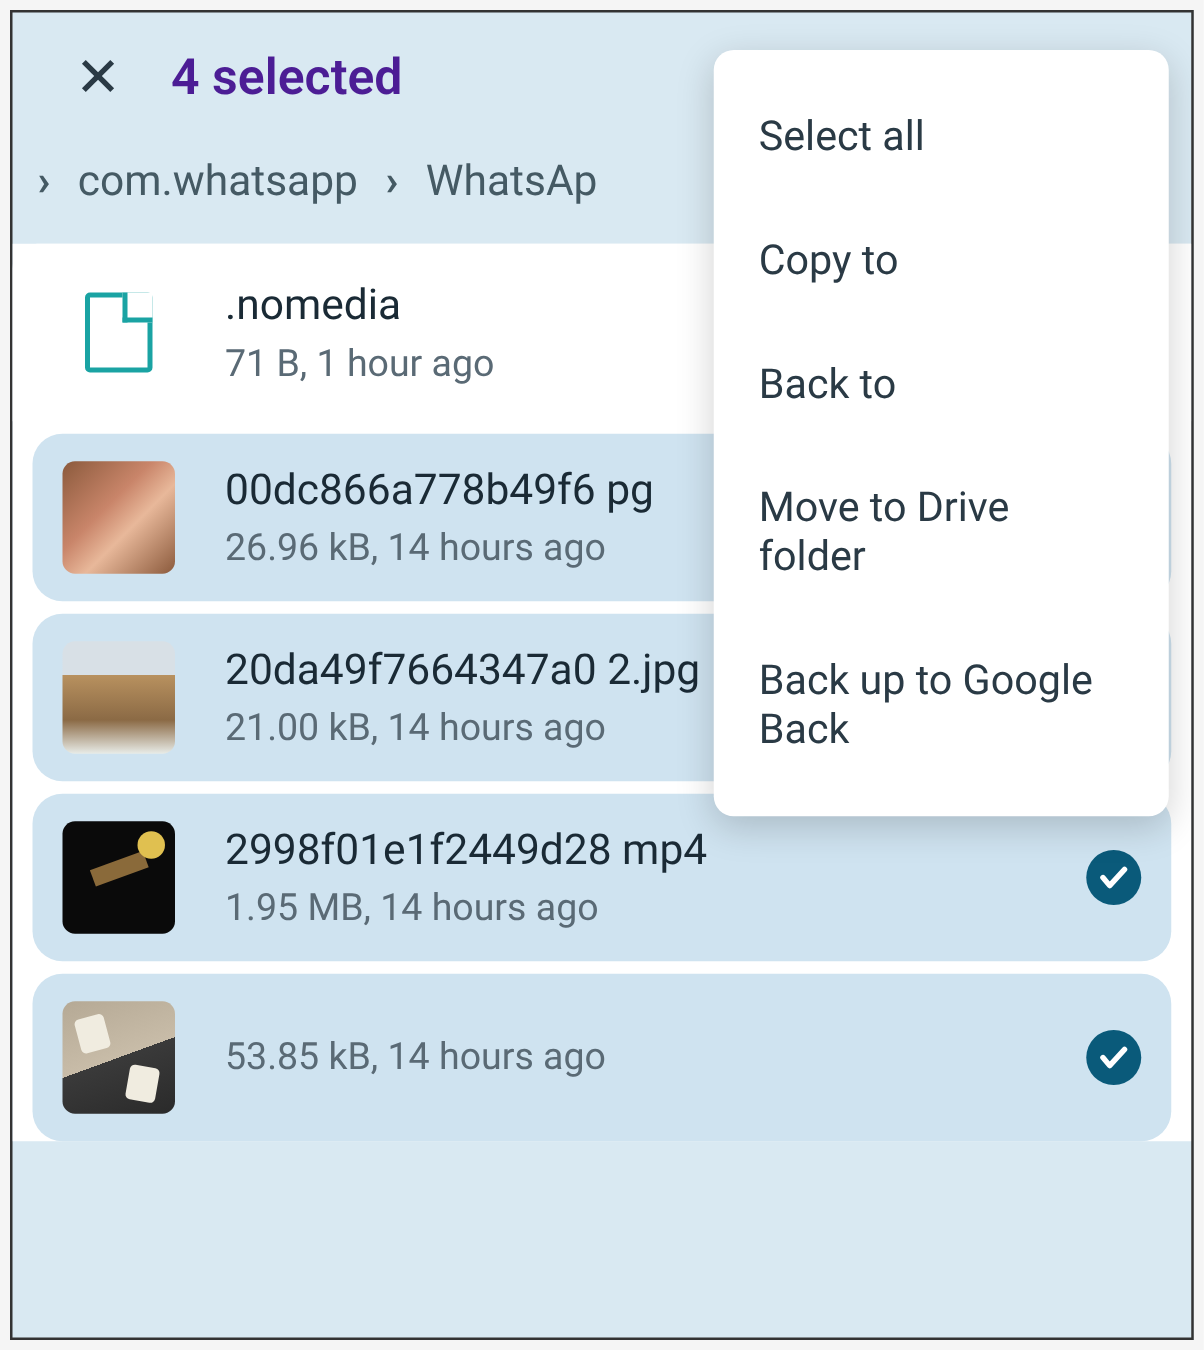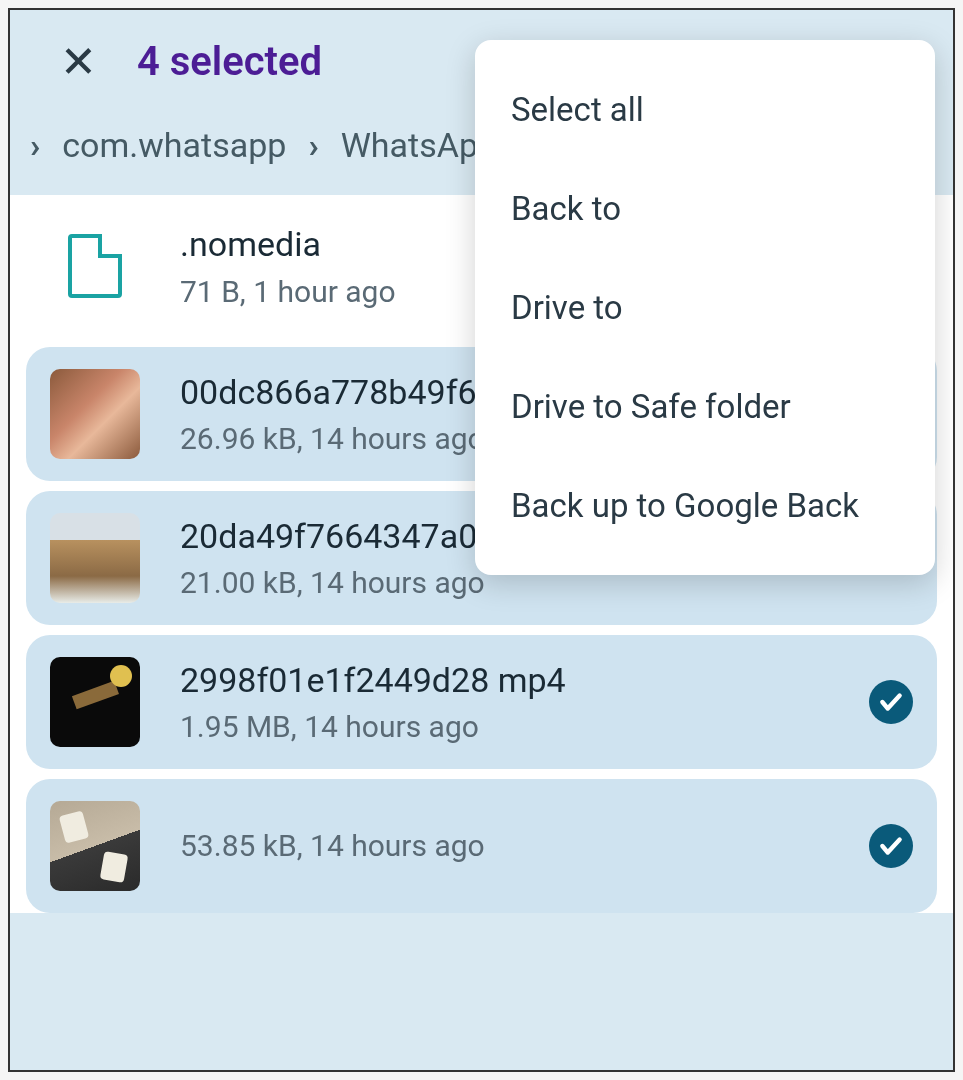--- a/index.html
+++ b/index.html
@@ -138,21 +138,21 @@
       align-items: center;
       justify-content: center;
       flex-shrink: 0;
       margin-left: auto;
     }
     .check-badge svg { width: 26px; height: 26px; }
     .menu {
       position: absolute;
       top: 30px;
       right: 18px;
-      width: 460px;
+      width: 364px;
       background: #fff;
       border-radius: 16px;
       box-shadow: 0 8px 30px rgba(0,0,0,0.18);
       padding: 20px 0;
       z-index: 100;
     }
     .menu-item {
       padding: 30px 36px;
       font-size: 33px;
       color: #2a3a45;
@@ -225,18 +225,18 @@
         <svg viewBox="0 0 24 24" fill="none" stroke="#fff" stroke-width="4" stroke-linecap="round" stroke-linejoin="round">
             <polyline points="4 12 9 18 20 6"></polyline>
           </svg>
       </div>
     </div>
 
   </div>
 
   <div class="menu">
     <div class="menu-item">Select all</div>
+    <div class="menu-item">Copy to</div>
     <div class="menu-item">Back to</div>
-    <div class="menu-item">Drive to</div>
-    <div class="menu-item">Drive to Safe folder</div>
+    <div class="menu-item">Move to Drive folder</div>
     <div class="menu-item">Back up to Google Back</div>
   </div>
 </div>
 
 </body></html>

